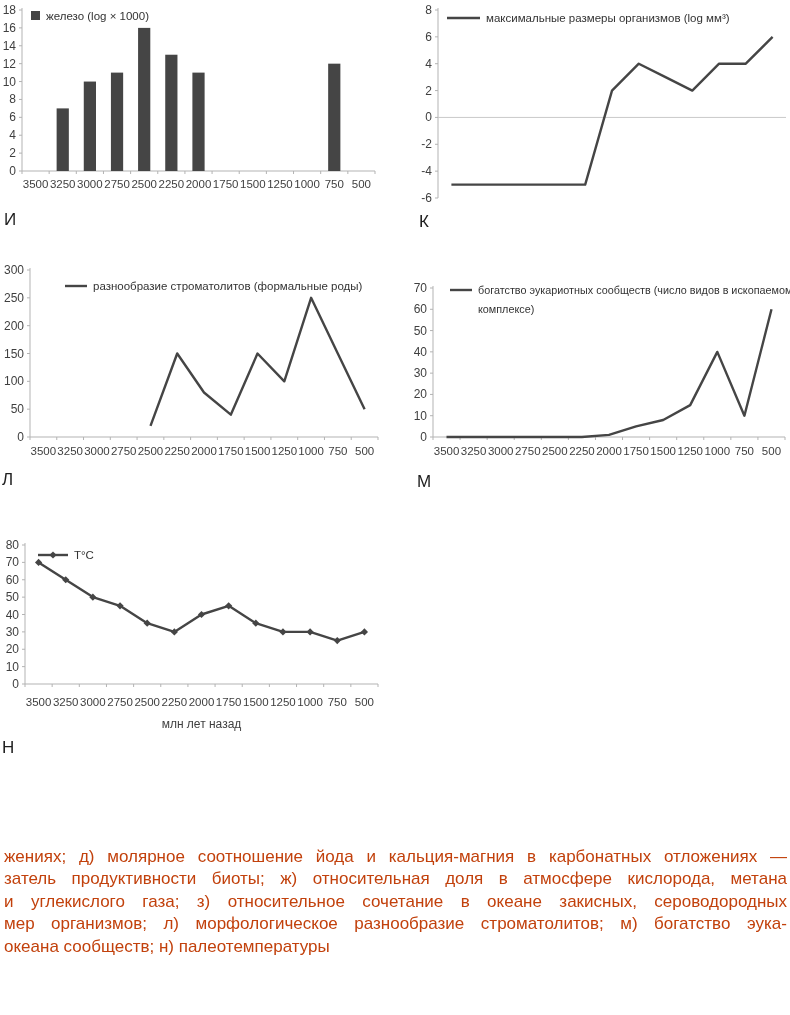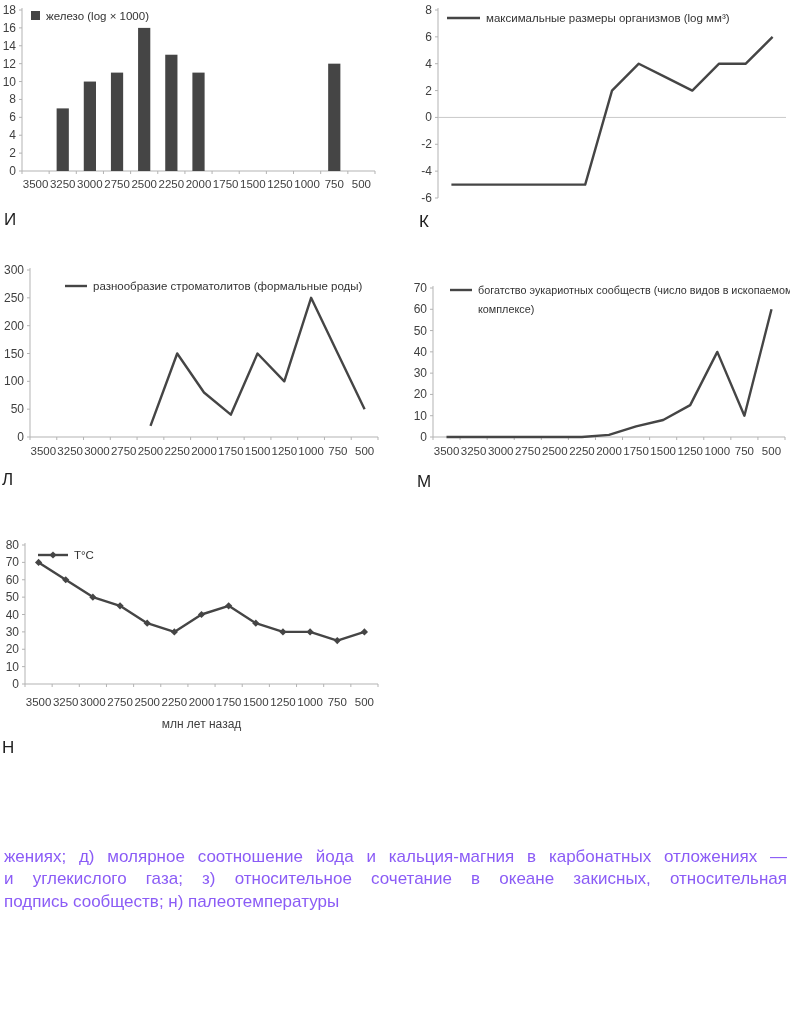--- a/index.html
+++ b/index.html
@@ -2,21 +2,21 @@
 <html><head>
 <meta charset="utf-8">
 <style>
   * { margin:0; padding:0; box-sizing:border-box; }
   html,body { background:#ffffff; }
   body { width:790px; height:1015px; font-family:"Liberation Sans", sans-serif; }
   #page { position:relative; width:790px; height:1015px; background:#ffffff; overflow:hidden; }
   svg.chart { position:absolute; overflow:visible; }
   svg text { font-family:"Liberation Sans", sans-serif; }
   .panel-label { position:absolute; font-size:17px; font-weight:400; color:#1e1e1e; }
-  .caption { position:absolute; left:4px; top:846px; width:783px; font-size:17px; line-height:22.4px; color:#8b5cf6; }
+  .caption { position:absolute; left:4px; top:846px; width:783px; font-size:17px; line-height:22.4px; color:#c2410c; }
   .cap-line { text-align:justify; text-align-last:justify; }
   .cap-line.last { text-align:justify; text-align-last:left; }
 </style>
 </head>
 <body>
 
 <div id="page">
 
   <svg class="chart" style="left:0;top:0" width="395" height="195" viewBox="0 0 395 195">
       <g>
@@ -307,17 +307,19 @@
     </svg>
 
   <div class="panel-label" style="left:4px;top:210px">И</div>
   <div class="panel-label" style="left:419px;top:212px">К</div>
   <div class="panel-label" style="left:2px;top:470px">Л</div>
   <div class="panel-label" style="left:417px;top:472px">М</div>
   <div class="panel-label" style="left:2px;top:738px">Н</div>
 
   <div class="caption">
     <div class="cap-line">жениях; д) молярное соотношение йода и кальция-магния в карбонатных отложениях —</div>
-    <div class="cap-line">и углекислого газа; з) относительное сочетание в океане закисных, относительная</div>
-    <div class="cap-line last">подпись сообществ; н) палеотемпературы</div>
+    <div class="cap-line">затель продуктивности биоты; ж) относительная доля в атмосфере кислорода, метана</div>
+    <div class="cap-line">и углекислого газа; з) относительное сочетание в океане закисных, сероводородных</div>
+    <div class="cap-line">мер организмов; л) морфологическое разнообразие строматолитов; м) богатство эука-</div>
+    <div class="cap-line last">океана сообществ; н) палеотемпературы</div>
   </div>
 
 </div>
 
 </body></html>

